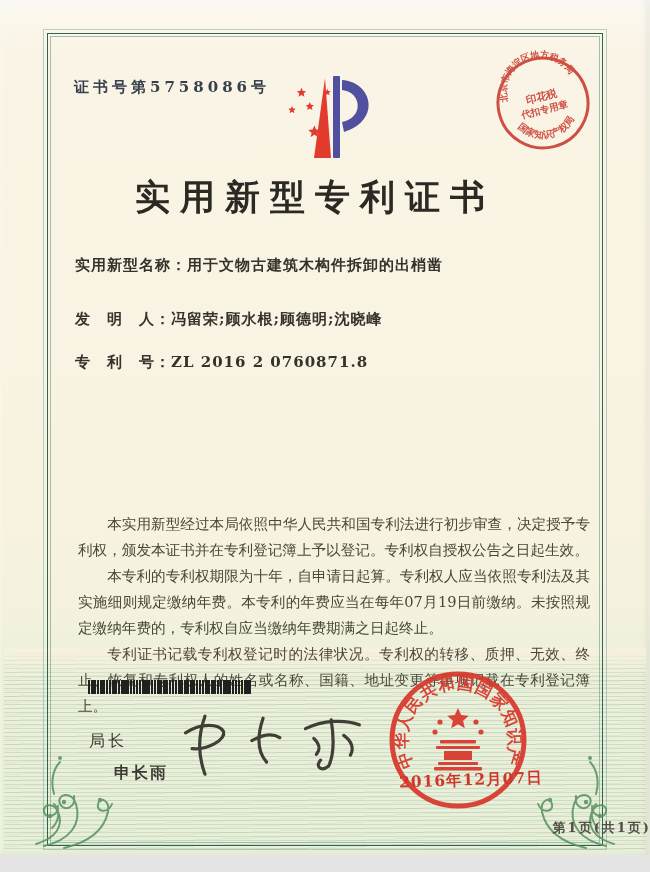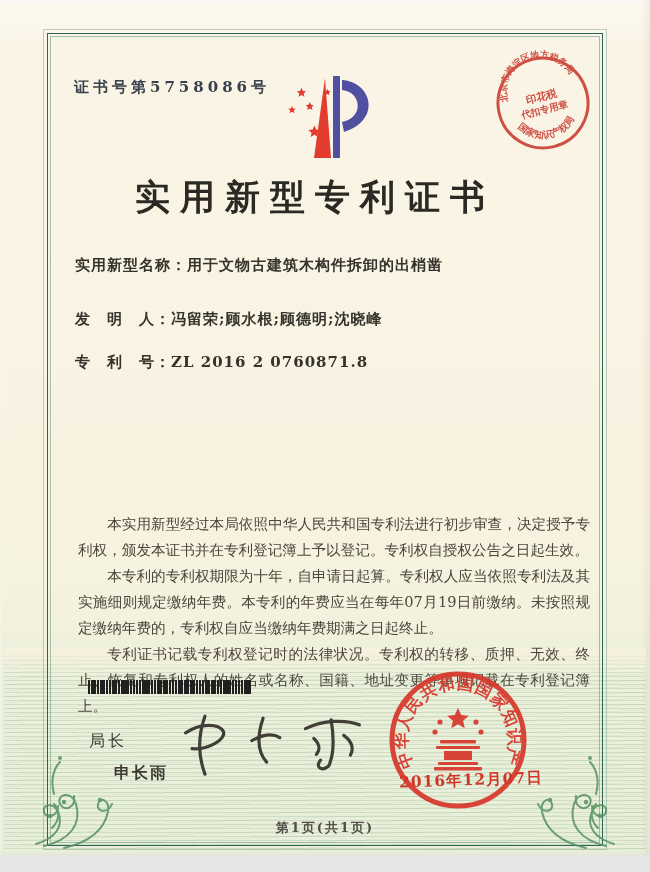--- a/index.html
+++ b/index.html
@@ -81,21 +81,21 @@
   .director-name  { position:absolute; left:89px; top:763px; font-size:16px; letter-spacing:2px; color:#3c3a32; font-weight:600;margin-left:25px; }
   .signature { position:absolute; left:168px; top:700px; transform:rotate(-2deg); }
   
   .cnipa-seal { position:absolute; left:378px; top:660px; opacity:.93; }
   .seal-date {
     position:absolute; left:399px; top:770px; font-size:15.5px; color:#cf3628;
     letter-spacing:1px; font-weight:600; transform:rotate(-2deg);
   }
   
   .page-footer {
-    position:absolute; left:47px; top:819px; width:556px; text-align:center;
+    position:absolute; left:47px; top:819px; width:604px; text-align:right;
     font-size:13px; letter-spacing:2px; color:#504e46; font-weight:600;
   }
   
   .ornament { position:absolute; width:104px; height:108px; }
   .orn-left  { left:30px;  top:742px; }
   .orn-right { left:516px; top:742px; transform:scaleX(-1); }
   svg text { font-family:"DejaVu Serif","Liberation Serif",serif; }
 </style>
 </head>
 <body>

